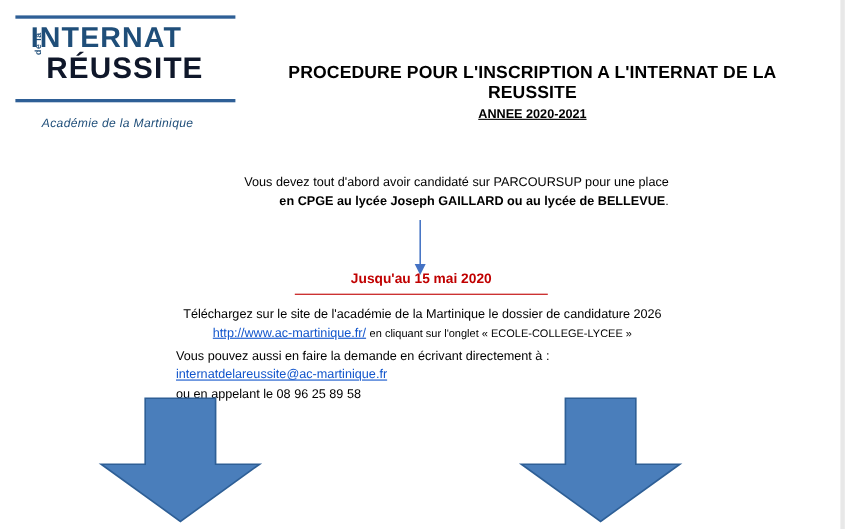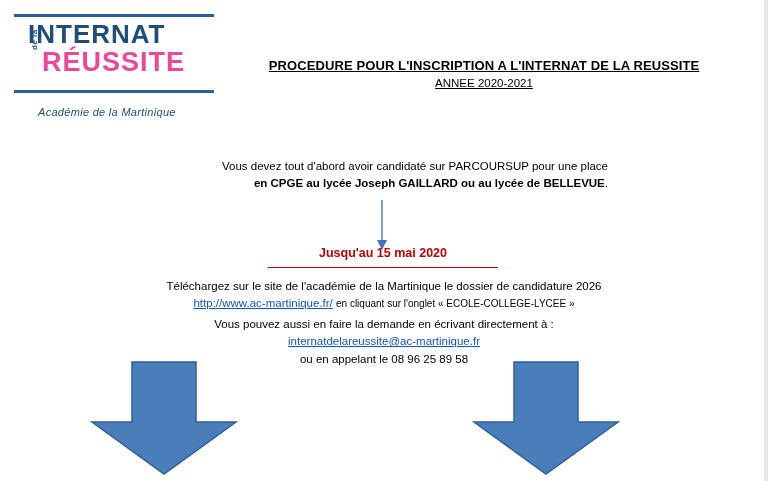--- a/index.html
+++ b/index.html
@@ -58,21 +58,21 @@
     white-space: nowrap;
   }
   #logo-reussite {
     position: absolute;
     left: 28px;
     top: 41px;
     font-family: "Liberation Sans", sans-serif;
     font-weight: bold;
     font-size: 27px;
     letter-spacing: 1px;
-    color: #ec4899;
+    color: #0f172a;
   }
   #logo-academie {
     position: absolute;
     left: 24px;
     top: 100px;
     font-size: 11px;
     font-style: italic;
     color: #1f4e79;
     letter-spacing: 0.3px;
   }
@@ -80,27 +80,26 @@
   
   #doc-title-wrap {
     position: absolute;
     left: 236px;
     top: 58px;
     width: 496px;
     text-align: center;
   }
   #doc-title-line1 {
     font-weight: bold;
-    font-size: 13px;
-    text-decoration: underline;
+    font-size: 16px;
     letter-spacing: 0.1px;
     text-align: center;
   }
   #doc-title-line2 {
-    font-weight: normal;
+    font-weight: bold;
     font-size: 11.5px;
     text-decoration: underline;
     margin-top: 4px;
   }
 
   
   #para-parcoursup {
     position: absolute;
     left: 160px;
     top: 158px;
@@ -163,21 +162,20 @@
   #onglet-note {
     font-size: 10px;
   }
 
   
   #para-contact {
     position: absolute;
     left: 160px;
     top: 316px;
     width: 448px;
-    text-align: center;
     font-size: 11.5px;
     line-height: 1.5;
   }
   #link-email {
     color: #1155cc;
     text-decoration: underline;
     font-size: 11.5px;
   }
 
   

